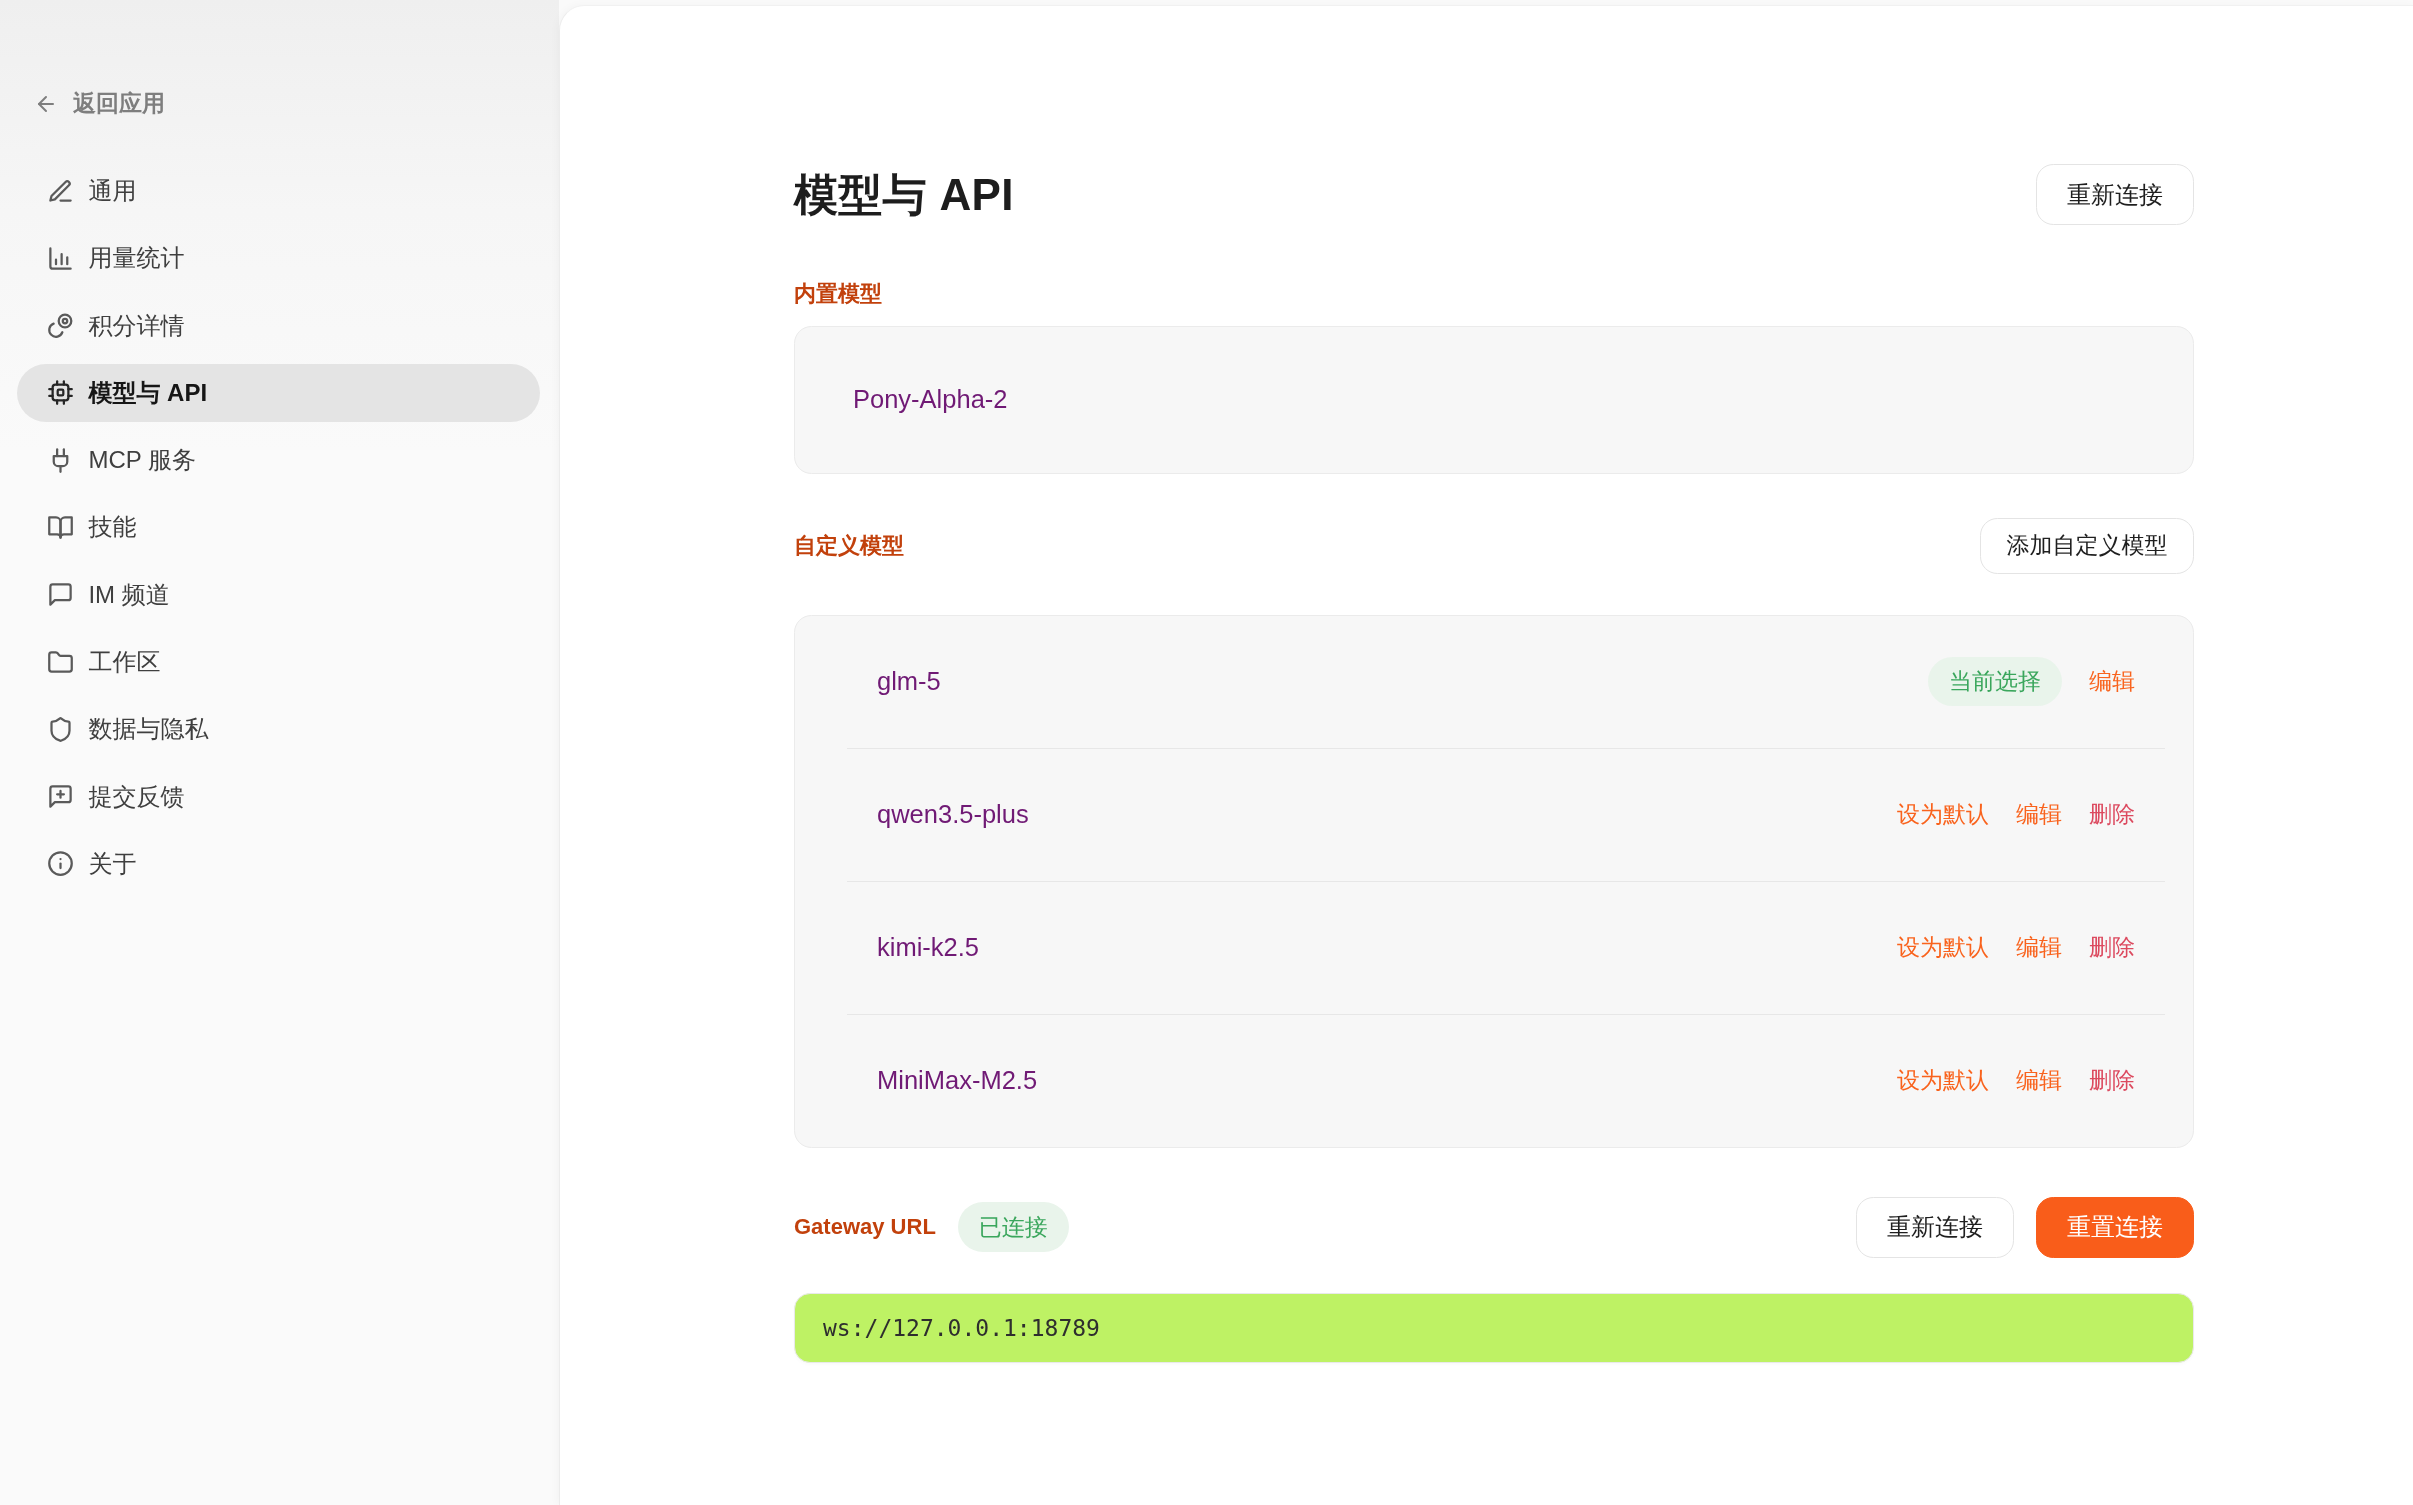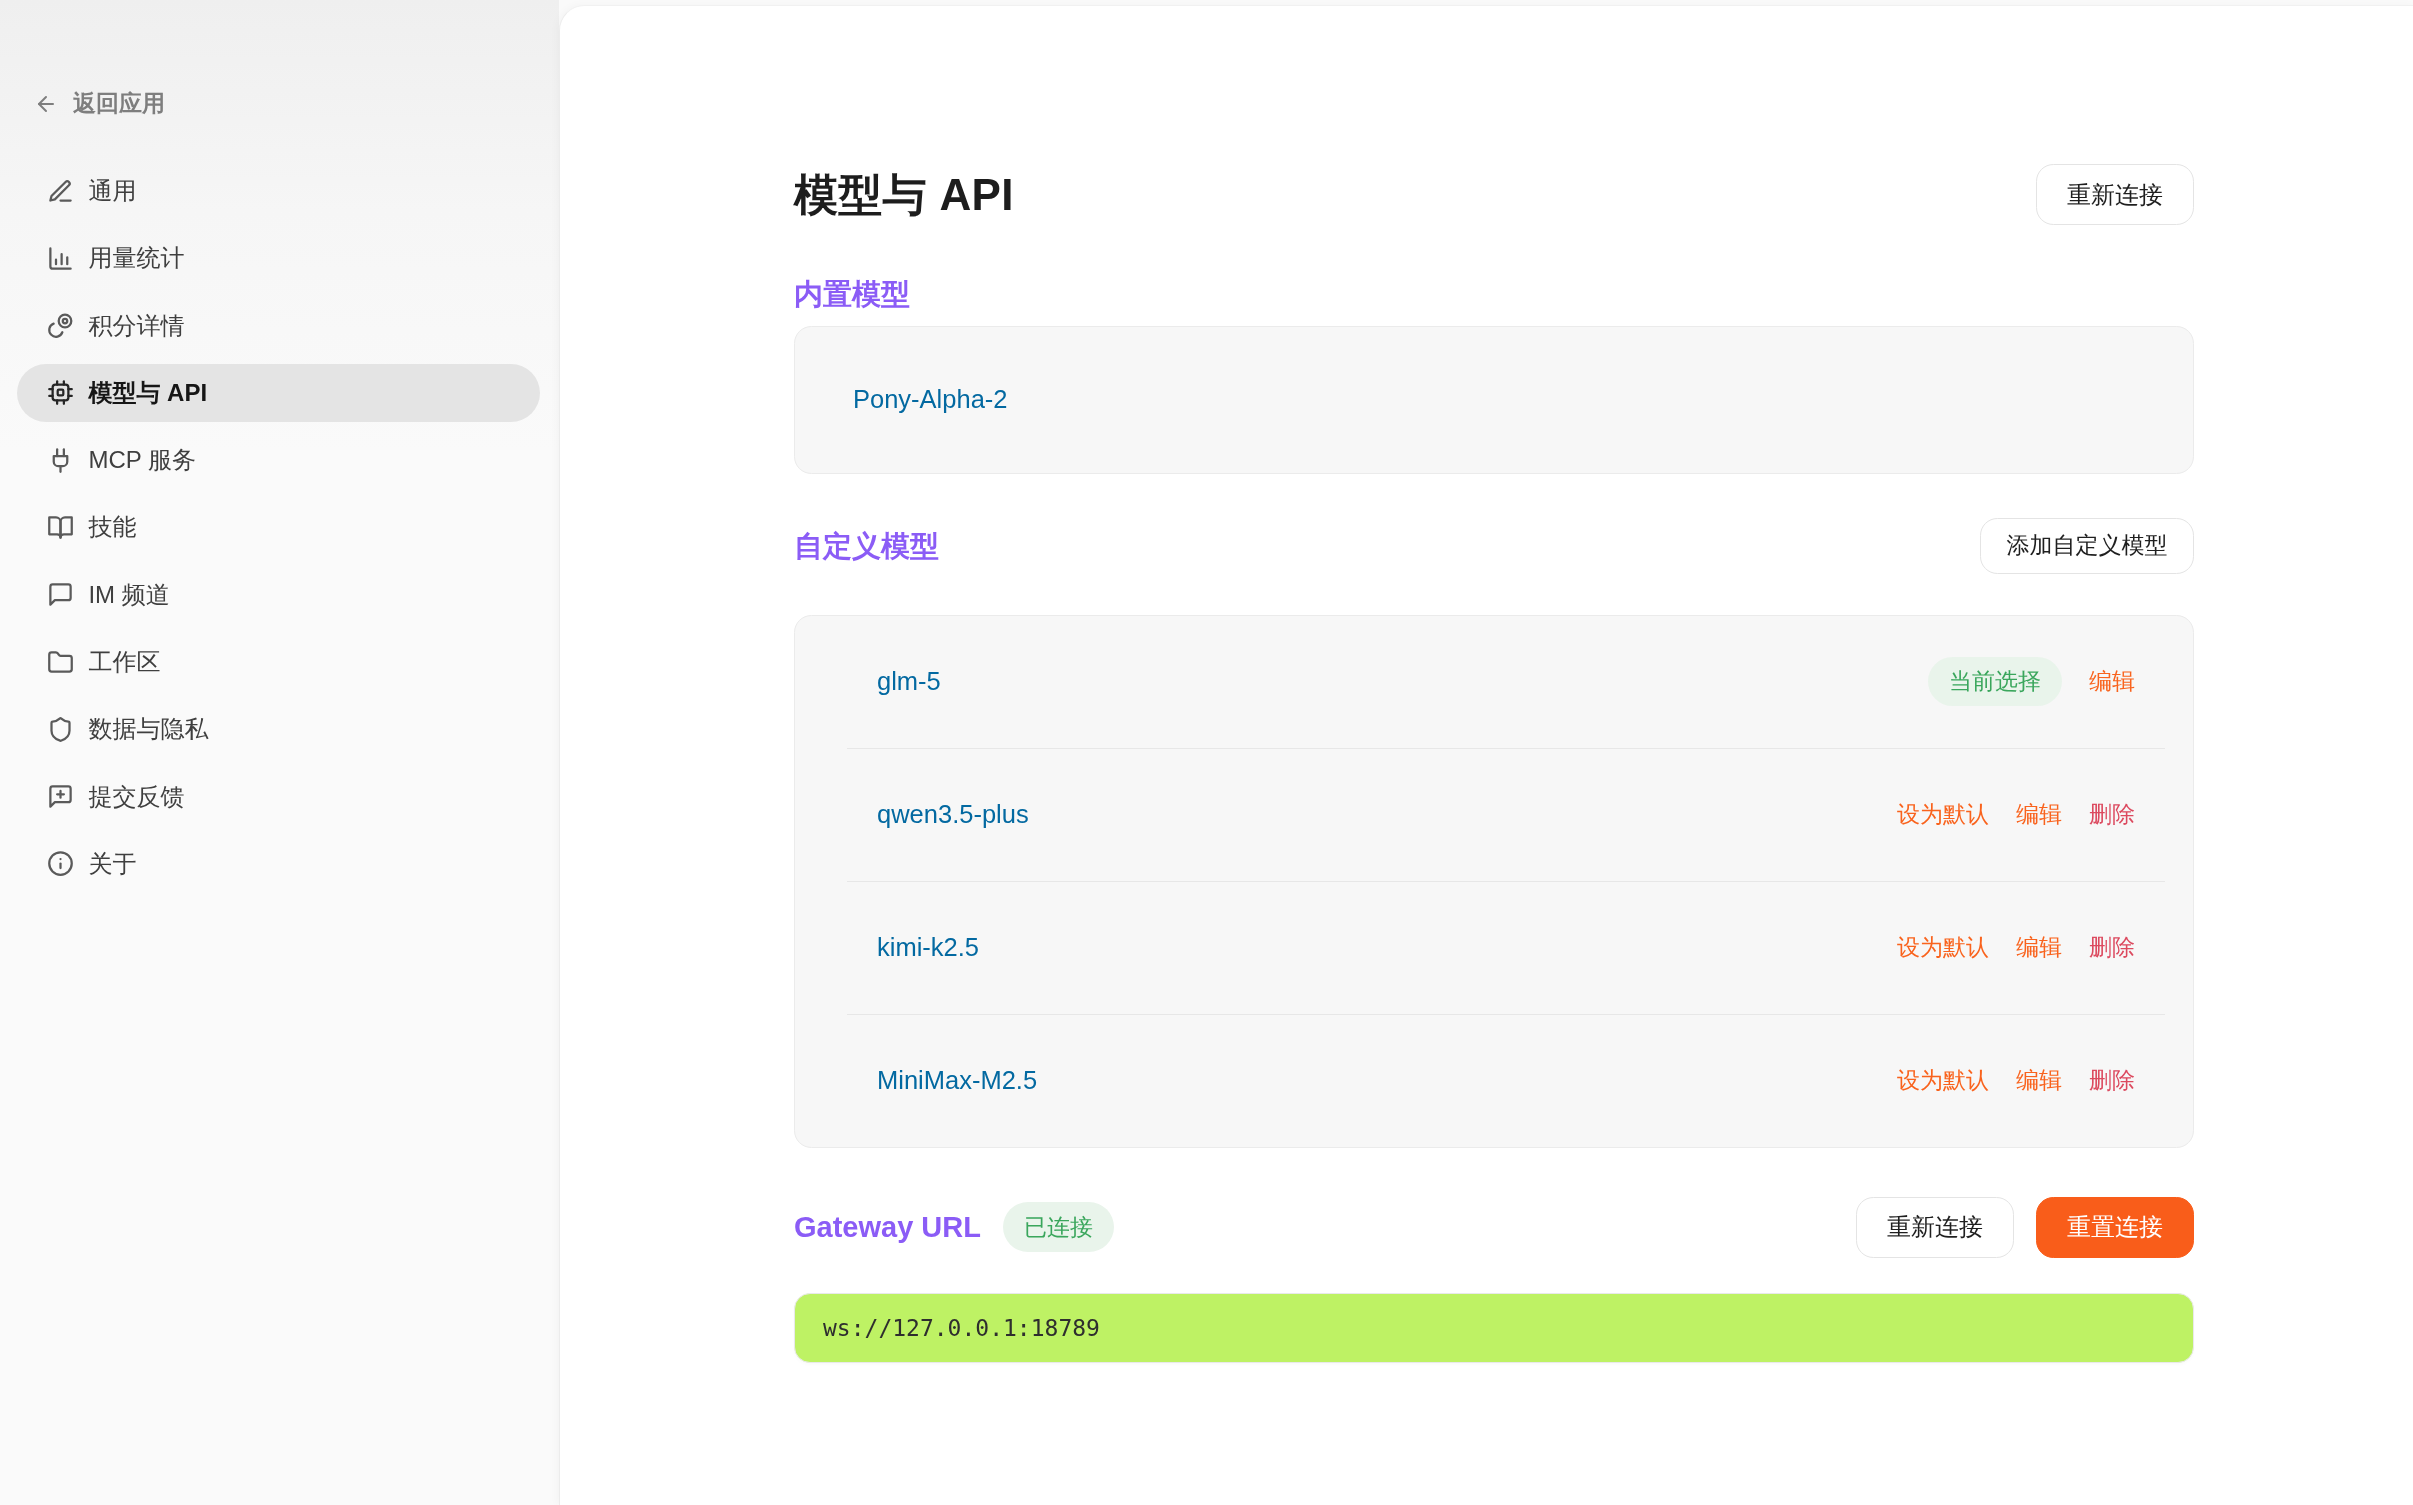--- a/index.html
+++ b/index.html
@@ -54,31 +54,31 @@
     font-family:inherit; font-size:24px; color:#1f1f1f;
     background:#fff; border:1.2px solid #e4e4e4; border-radius:17.4px;
     height:61px; padding:0 30px; cursor:pointer; white-space:nowrap;
   }
   .btn-small { height:56px; font-size:23px; padding:0 25.5px; }
   .btn-primary {
     background:var(--accent,#f95d1a); border-color:var(--accent,#f95d1a);
     color:#fff; font-weight:500;
   }
 
-  .section-label { font-size:29px; font-weight:600; color:#8b5cf6; line-height:34px; }
+  .section-label { font-size:22px; font-weight:600; color:#c2410c; line-height:34px; }
   .content > .section-label { margin-top:53px; }
 
   .card {
     background:#f7f7f7; border:1.2px solid #ebebeb; border-radius:17.4px;padding-left:24px;
   }
   .builtin-card {
     margin-top:15px; height:148px;
     display:flex; align-items:center; padding:0 58px;
   }
-  .model-name { font-size:25.5px; color:#0369a1; }
+  .model-name { font-size:25.5px; color:#701a75; }
 
   .custom-header {
     margin-top:44px; height:56px;
     display:flex; align-items:center; justify-content:space-between;
   }
   .custom-card { margin-top:41px; }
   .model-row {
     height:132px; padding:0 58px;
     display:flex; align-items:center; justify-content:space-between;
   }

